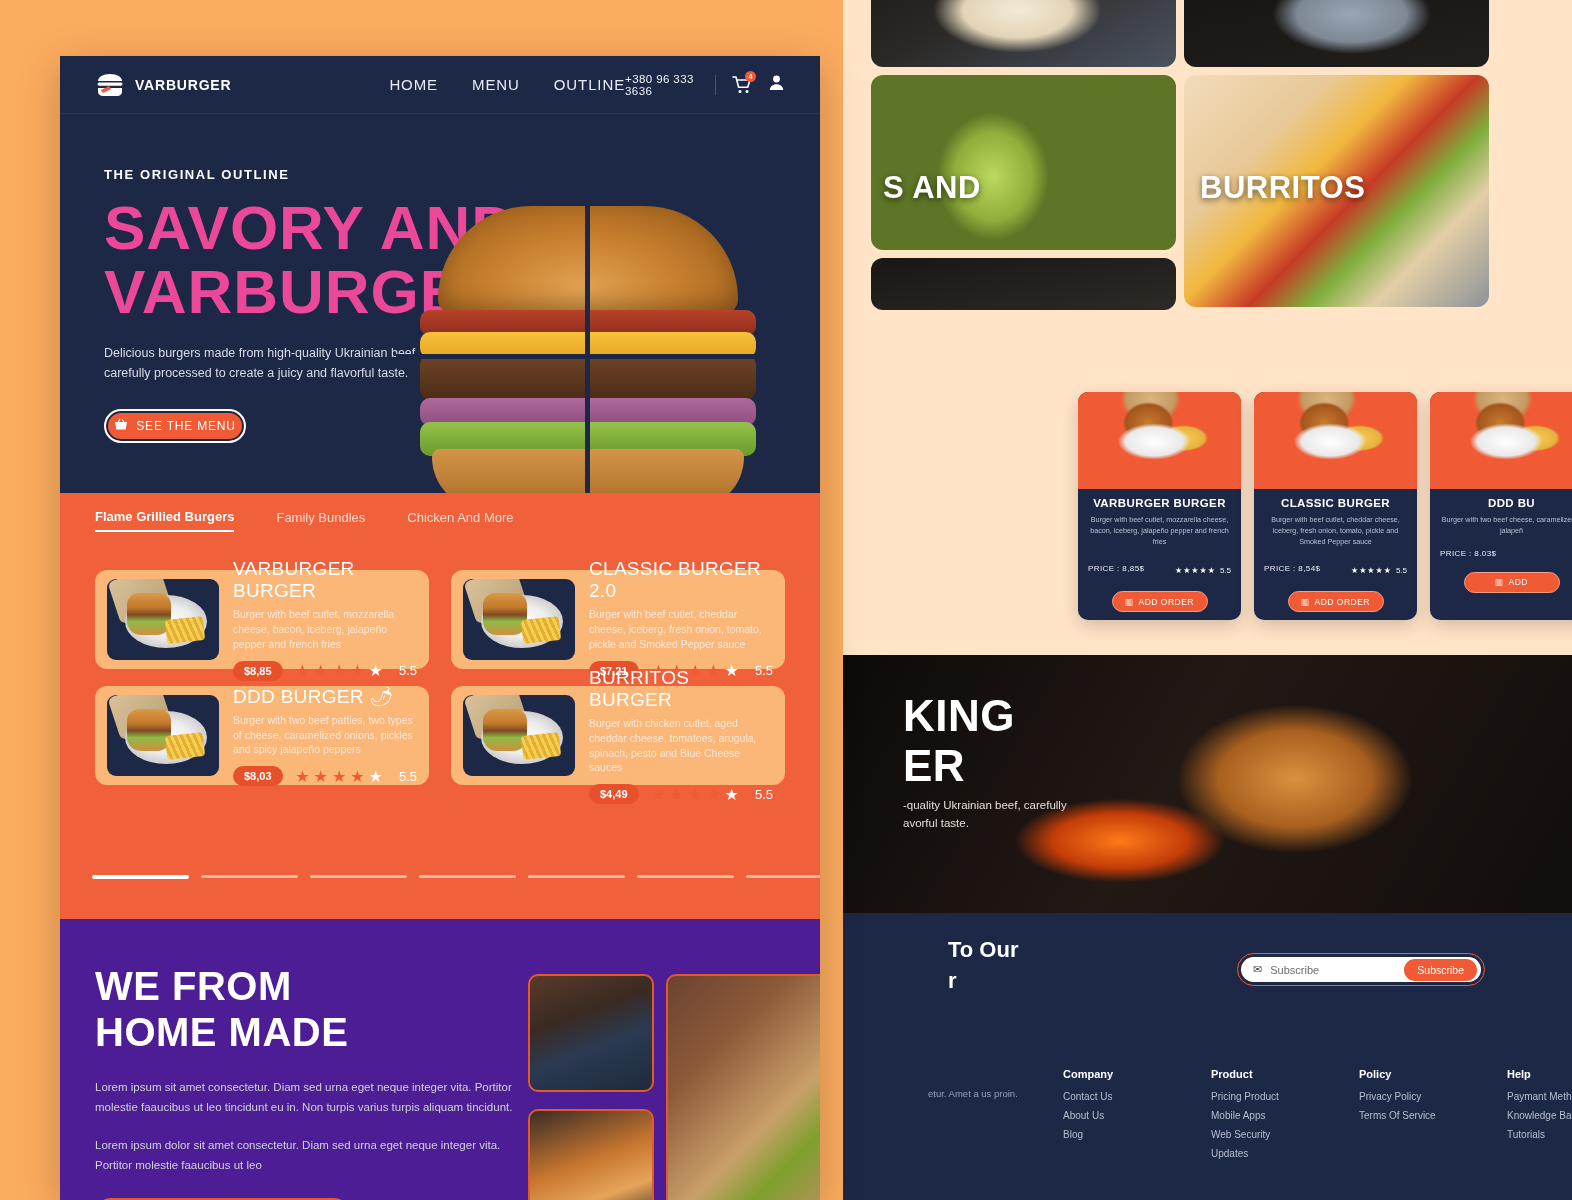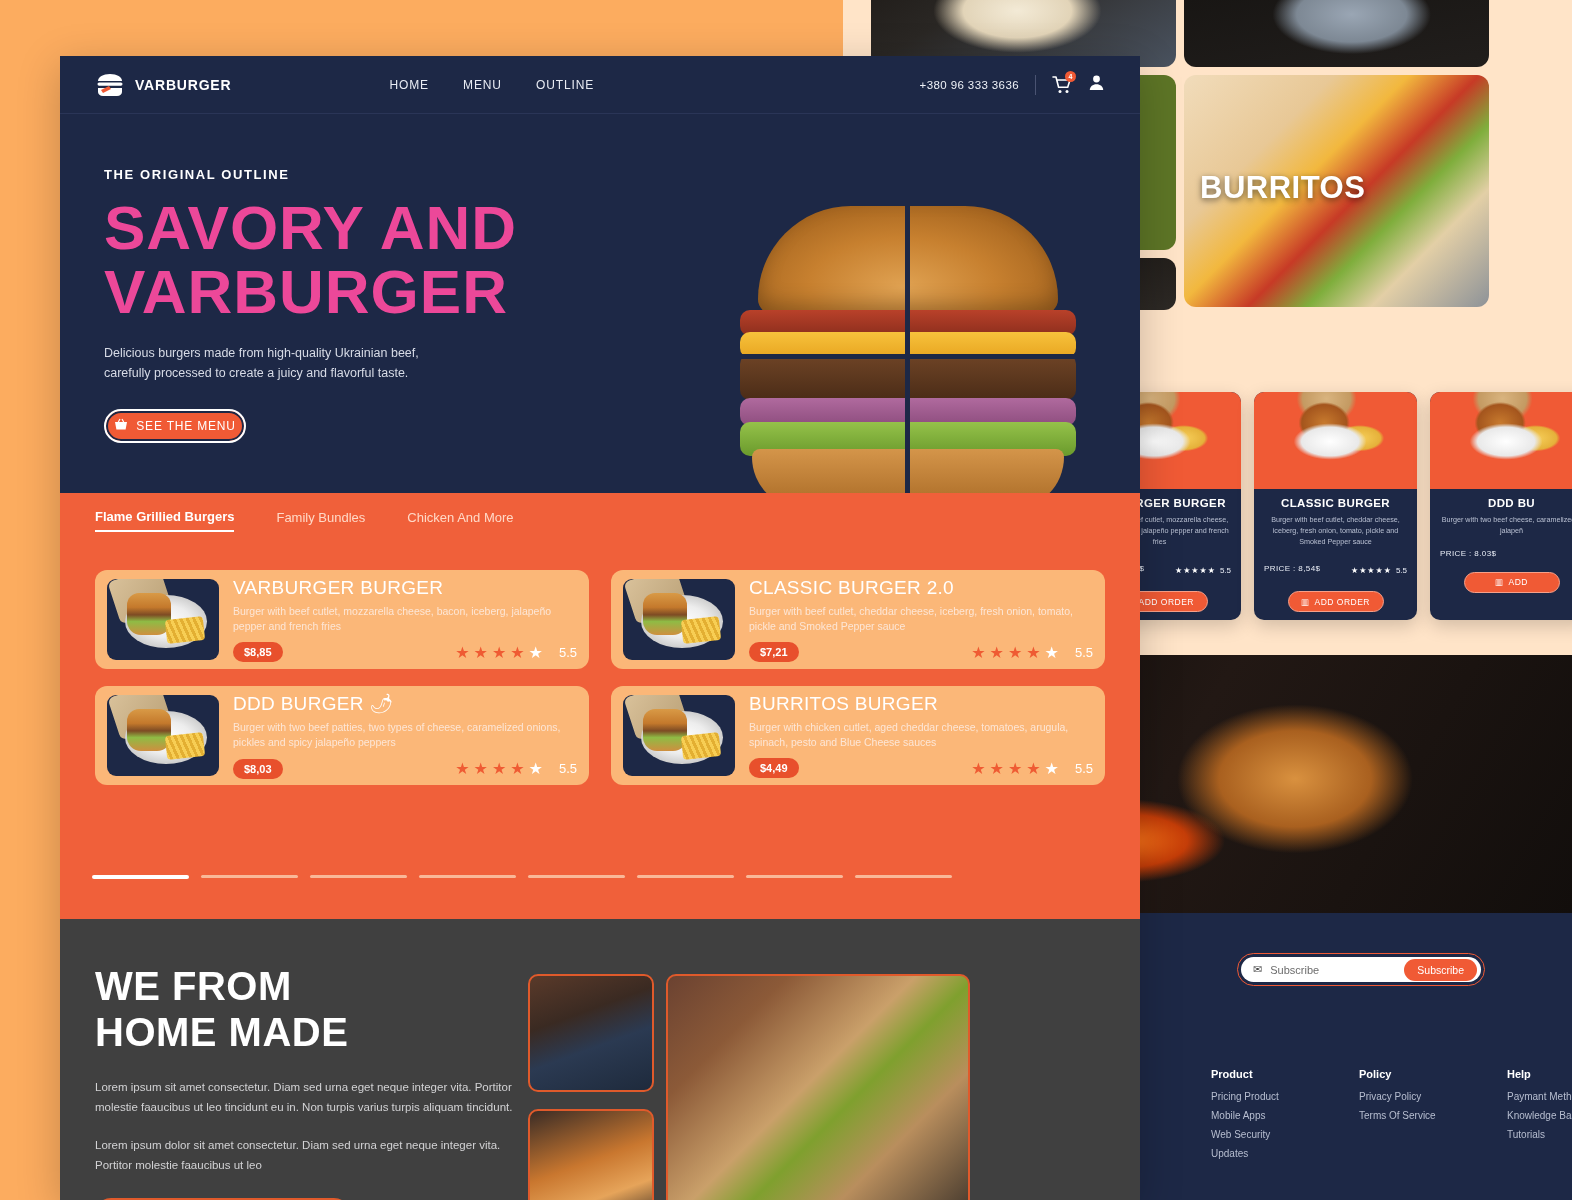--- a/index.html
+++ b/index.html
@@ -122,34 +122,34 @@
     background: #1d2846;
   }
   .ft-blurb { position:absolute; left: 85px; top: 40px; width: 110px; color:#97a0b8; font-size: 9.5px; line-height:1.7;}
   .ft-cols { position:absolute; left: 220px; top: 22px; display:flex; gap: 52px; }
   .ft-col { width: 96px; }
   .ft-h { color:#fff; font-size: 11px; font-weight: 700; margin-bottom: 11px; }
   .ft-li { color:#b7bed0; font-size: 10px; margin-bottom: 8px; }
 
   
   .fg {
-    position: absolute; left: 60px; top: 56px; width: 1080px; height: 1144px;
+    position: absolute; left: 60px; top: 56px; width: 760px; height: 1144px;
     overflow: hidden; box-shadow: 0 10px 40px rgba(0,0,0,.22);
   }
 
   
   .hdr {
     height: 58px; background: #1d2846; display: flex; align-items: center;
     padding: 0 35px; border-bottom: 1px solid #2a3557;
   }
   .logo { display:flex; align-items:center; gap: 10px; }
   .logo-mark { width: 30px; height: 28px; position: relative; }
   .logo-name { color:#fff; font-size: 14px; font-weight: 800; letter-spacing: .8px; }
   .nav { display:flex; gap: 34px; margin-left: 158px; }
-  .nav a { color:#e9ecf4; font-size: 12px; letter-spacing:.9px; text-decoration: none; }
+  .nav a { color:#e9ecf4; font-size: 15px; letter-spacing:.9px; text-decoration: none; }
   .hdr-right { margin-left:auto; display:flex; align-items:center; gap: 16px; }
   .phone { color:#eef1f7; font-size: 11.5px; letter-spacing:.4px; }
   .divider-v { width:1px; height: 20px; background:#4a5372; }
   .cart { position: relative; width: 20px; height: 20px; }
   .cart-badge {
     position:absolute; right: -4px; top: -4px; background:#f05a35; color:#fff;
     font-size: 7px; width: 11px; height: 11px; border-radius:50%;
     display:flex; align-items:center; justify-content:center; font-weight:700;
   }
 
@@ -235,21 +235,21 @@
     border-radius: 11px; padding: 4px 11px; text-align: center;
   }
   .stars { margin-left: auto; display:flex; gap: 4px; font-size: 16px; color:#ef5b33; }
   .stars .off { color:#ffffff; }
   .rating { color:#fff; font-size: 13px; margin-left: 16px; }
   .dots { position:absolute; left: 32px; bottom: 40px; display:flex; gap: 12px; }
   .dash { width: 97px; height: 3px; border-radius: 2px; background:#f9b898; }
   .dash.on { background:#ffffff; height: 4px; }
 
   
-  .home-sec { background:#404040; height: 281px; padding: 44px 35px 0; display:flex; }
+  .home-sec { background:#4c1d95; height: 281px; padding: 44px 35px 0; display:flex; }
   .home-left { width: 420px; }
   .h2 { color:#fff; font-size: 40px; font-weight: 800; line-height: 1.15; letter-spacing:.5px; }
   .home-p { color:#d2d2d4; font-size: 11.5px; line-height: 1.75; margin-top: 22px; }
   .home-p.second { margin-top: 18px; }
   .home-btn {
     margin-top: 22px; width: 255px; height: 32px; border-radius: 18px;
     border: 2px solid #e05a2b; background: #f4f4f4;
   }
   .home-right { flex:1; position: relative; }
   .gal { position:absolute; border-radius: 10px; border: 2px solid #e05a2b; overflow:hidden; }

